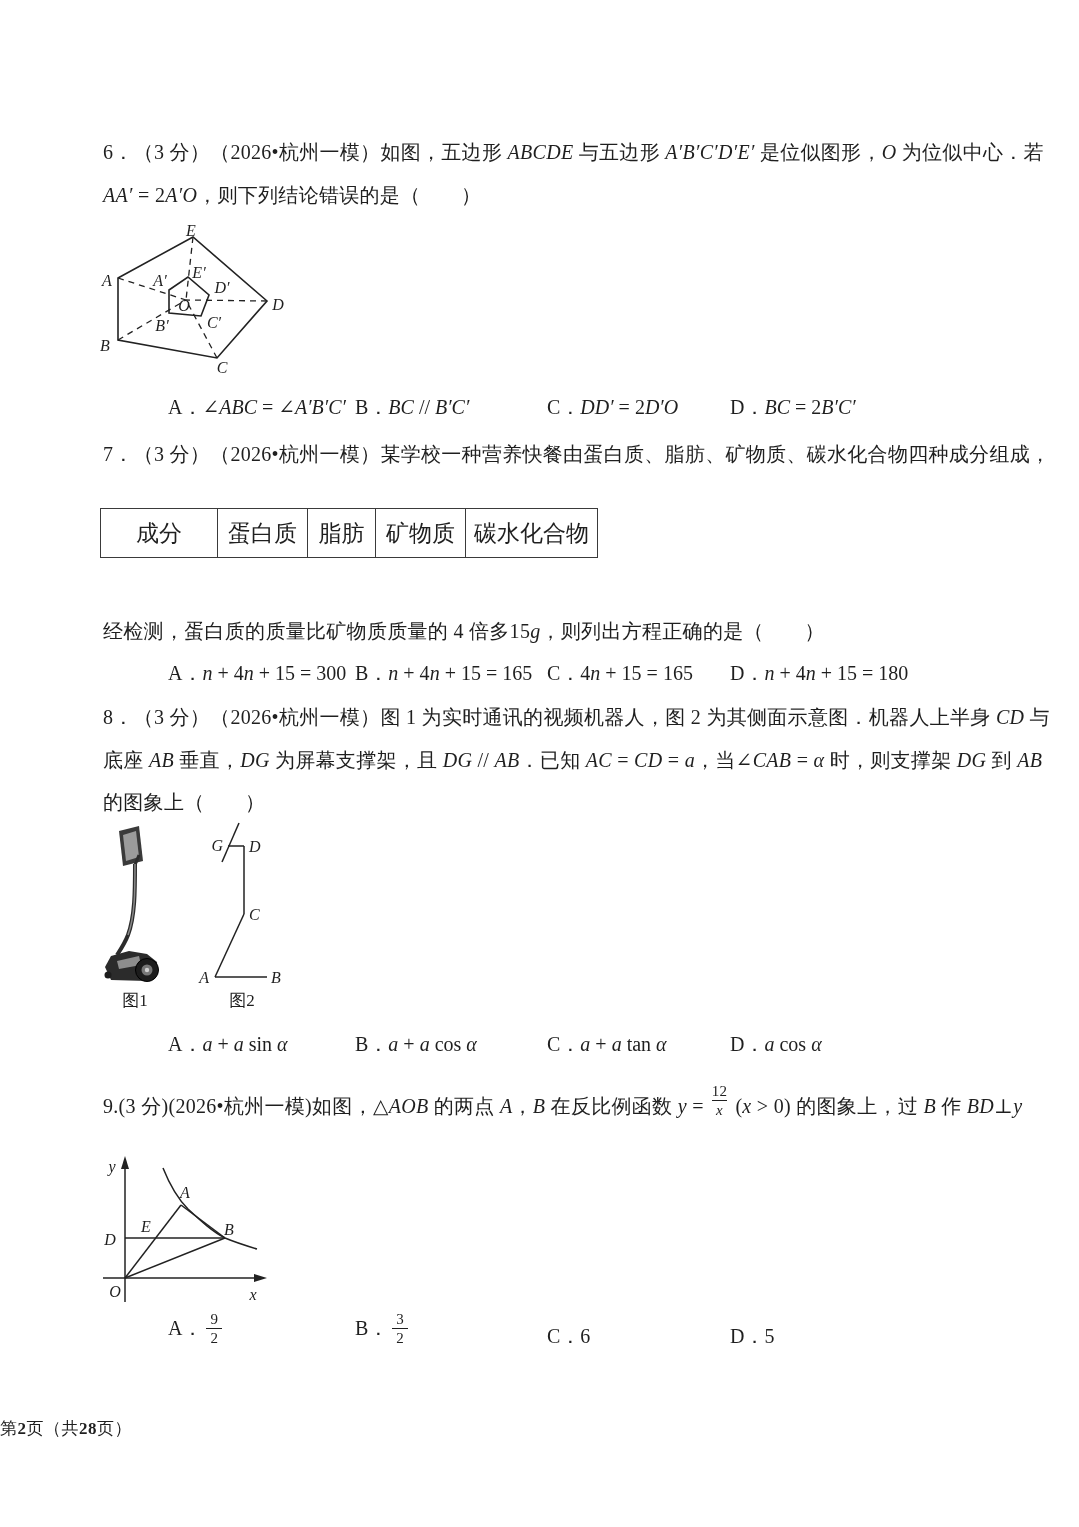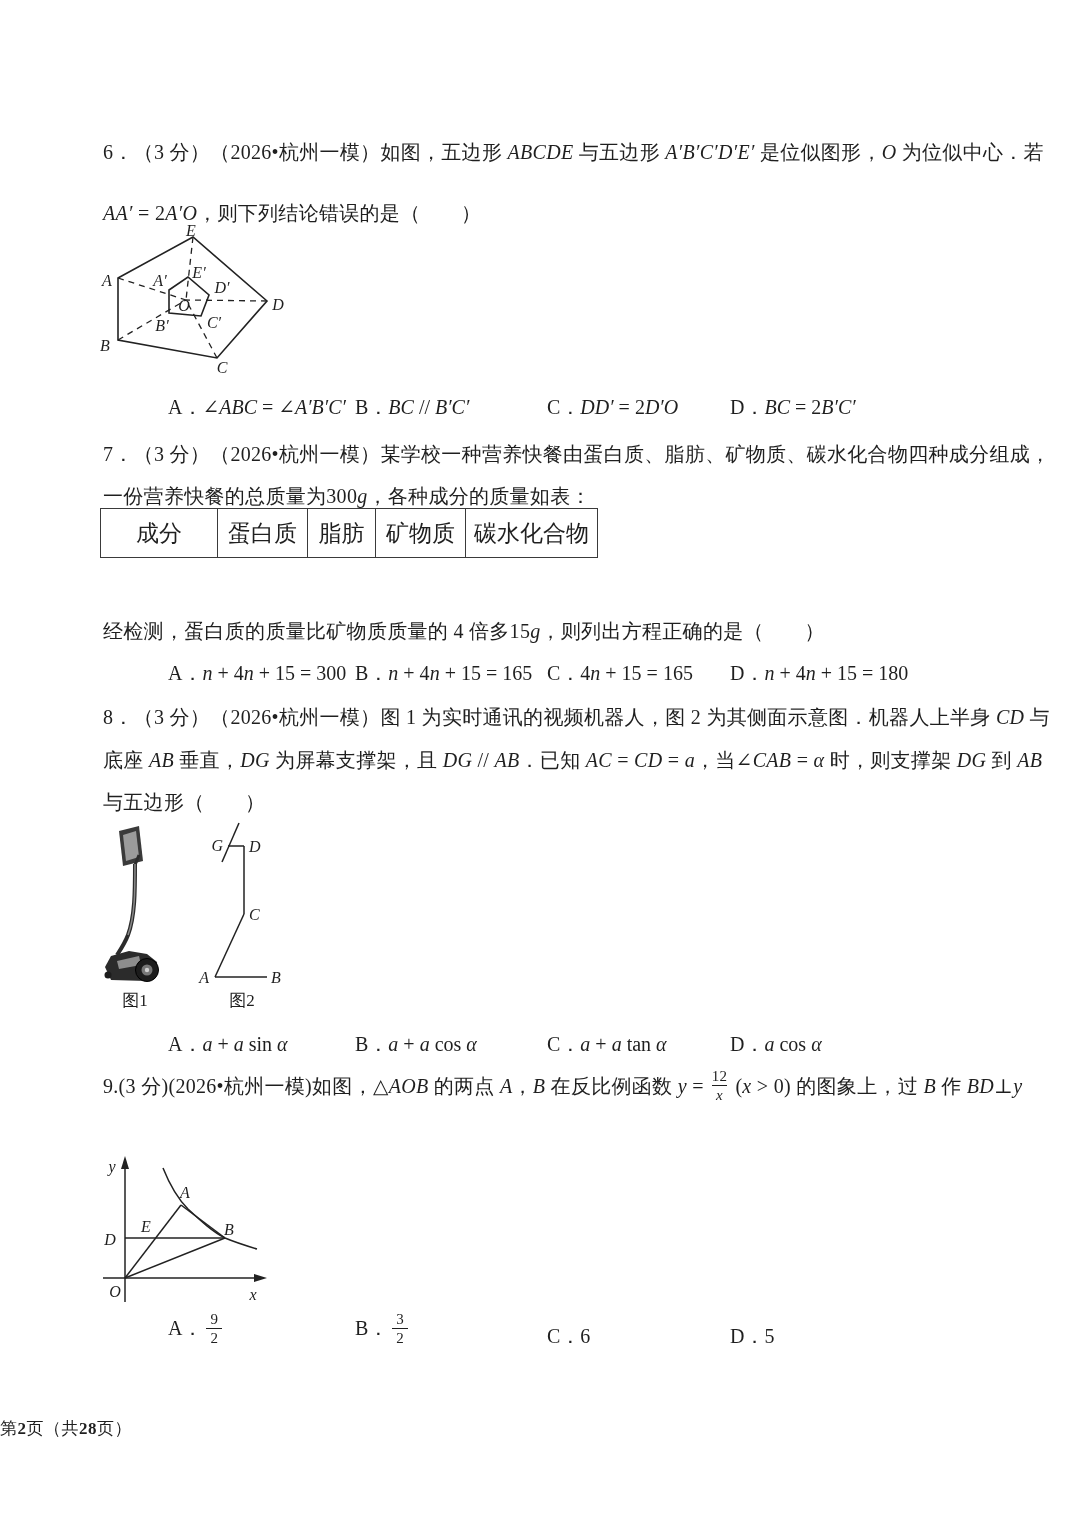--- a/index.html
+++ b/index.html
@@ -16,21 +16,21 @@
     position: absolute; left: 103px;
     font-size: 20px; line-height: 1.3;
     white-space: nowrap; letter-spacing: 0.3px;
   }
   .rm { font-style: normal; }
   .it { font-style: italic; }
   .bf { font-weight: bold; }
   .optrow { position: absolute; left: 0; width: 1079px; margin-left: 40px; }
   .opt { position: absolute; top: 0; font-size: 20px; white-space: nowrap; }
   .optflex { display: inline-flex; align-items: center; }
-  .flexc { display: flex; align-items: center; }
+  .flexc { display: flex; align-items: flex-end; margin-top: 15px; }
   .frac { display: inline-flex; flex-direction: column; align-items: center; margin: 0 4px; line-height: 1; }
   .frac .fnum, .frac .fden { font-size: 15px; line-height: 1.2; padding: 0 4px; }
   .frac .fden { border-top: 1.5px solid #1f1f1f; }
   .tablewrap { position: absolute; left: 100px; top: 508px; }
   table.nt { border-collapse: collapse; }
   table.nt td {
     border: 1.6px solid #3a3a3a;
     text-align: center; vertical-align: middle;
     font-size: 23px; padding: 0 6px;
   }
@@ -47,21 +47,21 @@
     position: absolute; left: 0; top: 1417px; width: 1079px;
     font-size: 17px; letter-spacing: 0.5px;
   }
 </style>
 </head>
 <body>
 
 <div class="page">
 
   <div class="line" style="top:139px"><span class="rm">6．（3 分）（2026•杭州一模）如图，五边形 </span><span class="it">ABCDE</span><span class="rm"> 与五边形 </span><span class="it">A′B′C′D′E′</span><span class="rm"> 是位似图形，</span><span class="it">O</span><span class="rm"> 为位似中心．若</span></div>
-  <div class="line" style="top:200px"><span class="it">AA′</span><span class="rm"> = 2</span><span class="it">A′O</span><span class="rm">，则下列结论错误的是（　　）</span></div>
+  <div class="line" style="top:182px"><span class="it">AA′</span><span class="rm"> = 2</span><span class="it">A′O</span><span class="rm">，则下列结论错误的是（　　）</span></div>
 
   <svg class="fig" style="left:90px; top:224px" width="200" height="152" viewBox="0 0 200 152">
     <polygon class="shape" points="28,54 103,13 177,77 127,134 28,116"></polygon>
     <polygon class="shape" points="79,66 98,53 119,71 111,92 79,89"></polygon>
     <g class="dash">
       <line x1="103" y1="13" x2="96" y2="76"></line>
       <line x1="28" y1="54" x2="96" y2="76"></line>
       <line x1="28" y1="116" x2="96" y2="76"></line>
       <line x1="127" y1="134" x2="96" y2="76"></line>
       <line x1="177" y1="77" x2="96" y2="76"></line>
@@ -80,21 +80,20 @@
   </svg>
 
   <div class="optrow" style="top:394px; height:28px">
     <span class="opt" style="left:128px"><span class="rm">A．∠</span><span class="it">ABC</span><span class="rm"> = ∠</span><span class="it">A′B′C′</span></span>
     <span class="opt" style="left:315px"><span class="rm">B．</span><span class="it">BC</span><span class="rm"> // </span><span class="it">B′C′</span></span>
     <span class="opt" style="left:507px"><span class="rm">C．</span><span class="it">DD′</span><span class="rm"> = 2</span><span class="it">D′O</span></span>
     <span class="opt" style="left:690px"><span class="rm">D．</span><span class="it">BC</span><span class="rm"> = 2</span><span class="it">B′C′</span></span>
   </div>
 
   <div class="line" style="top:441px"><span class="rm">7．（3 分）（2026•杭州一模）某学校一种营养快餐由蛋白质、脂肪、矿物质、碳水化合物四种成分组成，</span></div>
-  <div class="line" style="top:483px"><span class="rm">一份营养快餐的总质量为300</span><span class="it">g</span><span class="rm">，各种成分的质量如表：</span></div>
 
   <div class="tablewrap">
     <table class="nt">
       <colgroup>
         <col style="width:117px">
           <col style="width:90px">
           <col style="width:68px">
           <col style="width:90px">
           <col style="width:132px">
       </colgroup>
@@ -114,21 +113,21 @@
 
   <div class="optrow" style="top:660px; height:28px">
     <span class="opt" style="left:128px"><span class="rm">A．</span><span class="it">n</span><span class="rm"> + 4</span><span class="it">n</span><span class="rm"> + 15 = 300</span></span>
     <span class="opt" style="left:315px"><span class="rm">B．</span><span class="it">n</span><span class="rm"> + 4</span><span class="it">n</span><span class="rm"> + 15 = 165</span></span>
     <span class="opt" style="left:507px"><span class="rm">C．4</span><span class="it">n</span><span class="rm"> + 15 = 165</span></span>
     <span class="opt" style="left:690px"><span class="rm">D．</span><span class="it">n</span><span class="rm"> + 4</span><span class="it">n</span><span class="rm"> + 15 = 180</span></span>
   </div>
 
   <div class="line" style="top:704px"><span class="rm">8．（3 分）（2026•杭州一模）图 1 为实时通讯的视频机器人，图 2 为其侧面示意图．机器人上半身 </span><span class="it">CD</span><span class="rm"> 与</span></div>
   <div class="line" style="top:747px"><span class="rm">底座 </span><span class="it">AB</span><span class="rm"> 垂直，</span><span class="it">DG</span><span class="rm"> 为屏幕支撑架，且 </span><span class="it">DG</span><span class="rm"> // </span><span class="it">AB</span><span class="rm">．已知 </span><span class="it">AC</span><span class="rm"> = </span><span class="it">CD</span><span class="rm"> = </span><span class="it">a</span><span class="rm">，当∠</span><span class="it">CAB</span><span class="rm"> = </span><span class="it">α</span><span class="rm"> 时，则支撑架 </span><span class="it">DG</span><span class="rm"> 到 </span><span class="it">AB</span></div>
-  <div class="line" style="top:789px"><span class="rm">与五边形（　　）</span></div>
+  <div class="line" style="top:789px"><span class="rm">的图象上（　　）</span></div>
 
   <svg class="fig" style="left:95px; top:813px" width="220" height="200" viewBox="0 0 220 200">
 
     <g>
       <polygon points="24,18 44,13 48,48 28,53" fill="#3a3a3a"></polygon>
       <polygon points="28,22 41,18 44,44 31,48" fill="#9b9b9b"></polygon>
       <line x1="44" y1="42" x2="40" y2="52" stroke="#2c2c2c" stroke-width="3"></line>
       <path d="M40,51 C40,78 40,103 33,122 C30,130 26,136 22,142" fill="none" stroke="#2c2c2c" stroke-width="4"></path>
       <path d="M40,51 C40,78 40,103 33,122" fill="none" stroke="#8a8a8a" stroke-width="1.5"></path>
       <polygon points="10,154 16,143 34,138 52,141 62,149 63,161 52,168 16,167" fill="#2b2b2b"></polygon>

